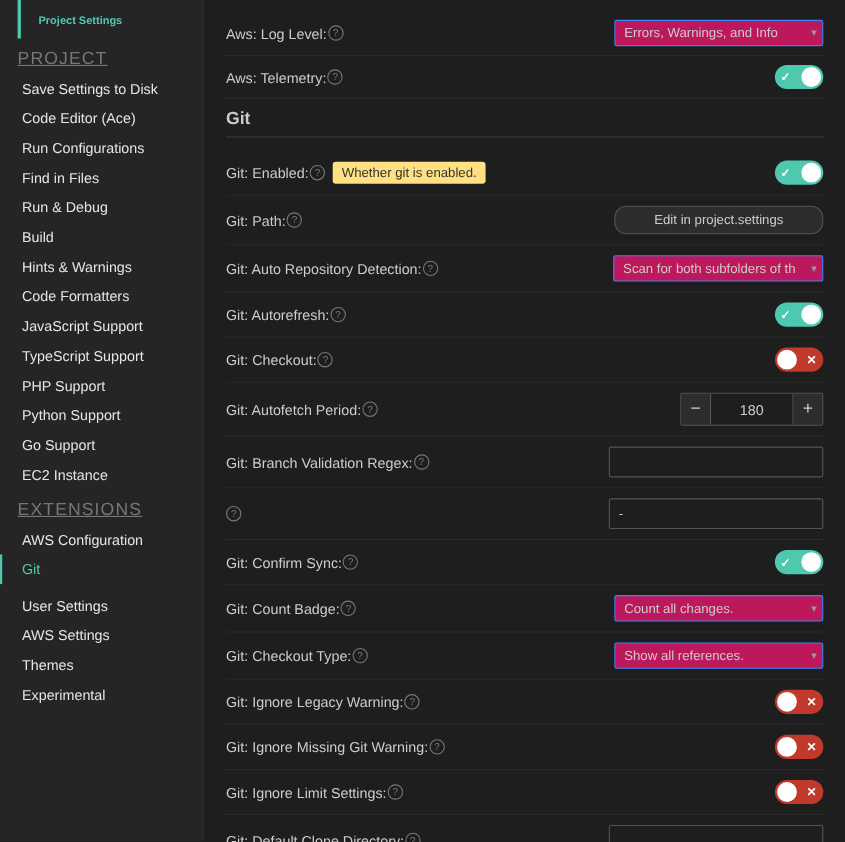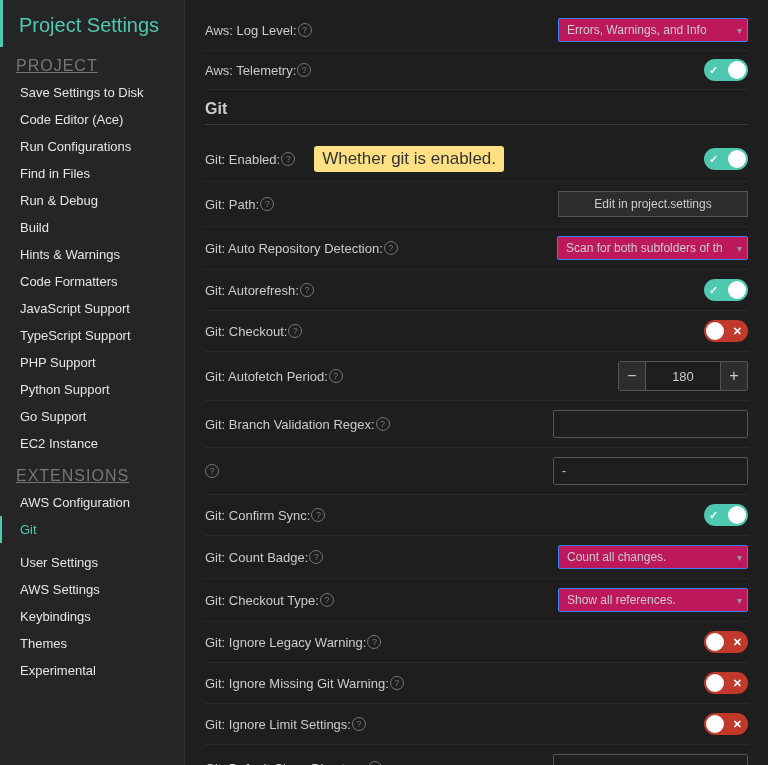--- a/index.html
+++ b/index.html
@@ -19,25 +19,25 @@
       width: 185px;
       min-width: 185px;
       background: #252526;
       height: 765px;
       overflow-y: auto;
       border-right: 1px solid #333;
       padding-top: 0;
     }
     .sidebar-title {
       color: #4ec9b0;
-      font-size: 20px;
-      font-weight: normal;
+      font-size: 10px;
+      font-weight: bold;
       padding: 14px 12px 10px 16px;
       border-left: 3px solid #4ec9b0;
-      margin-left: 0;
+      margin-left: 16px;
     }
     .sidebar-section-label {
       color: #777;
       font-size: 16px;
       text-transform: uppercase;
       letter-spacing: 1px;
       padding: 10px 12px 4px 16px;
       text-decoration: underline;
     }
     .sidebar-item {
@@ -177,21 +177,21 @@
       font-size: 10px;
       pointer-events: none;
     }
 
     
     .edit-btn {
       background: #2d2d2d;
       border: 1px solid #555;
       color: #ccc;
       padding: 5px 14px;
-      border-radius: 0;
+      border-radius: 11px;
       cursor: pointer;
       font-size: 12px;
       min-width: 190px;
       text-align: center;
     }
 
     
     .number-control {
       display: flex;
       align-items: center;
@@ -233,24 +233,24 @@
       border-radius: 2px;
       font-size: 12px;
       width: 195px;
       height: 28px;
     }
 
     
     .tooltip-box {
       background: #ffe082;
       color: #333;
-      font-size: 17px;
+      font-size: 12px;
       padding: 3px 8px;
       border-radius: 3px;
-      margin-left: 18px;
+      margin-left: 6px;
       white-space: nowrap;
     }
 
     
     .top-row {
       display: flex;
       align-items: center;
       padding: 8px 0;
       border-bottom: 1px solid #2a2a2a;
     }
@@ -321,23 +321,20 @@
     </div>
   <div class="sidebar-item active">
       <span>Git</span>
     </div>
 
   <div class="sidebar-item" style="margin-top:6px;">
       <span>User Settings</span>
     </div>
   <div class="sidebar-item">
       <span>AWS Settings</span>
-    </div>
-  <div class="sidebar-item">
-      <span>Keybindings</span>
     </div>
   <div class="sidebar-item">
       <span>Themes</span>
     </div>
   <div class="sidebar-item">
       <span>Experimental</span>
     </div>
 </div>
 
 <div class="main">

